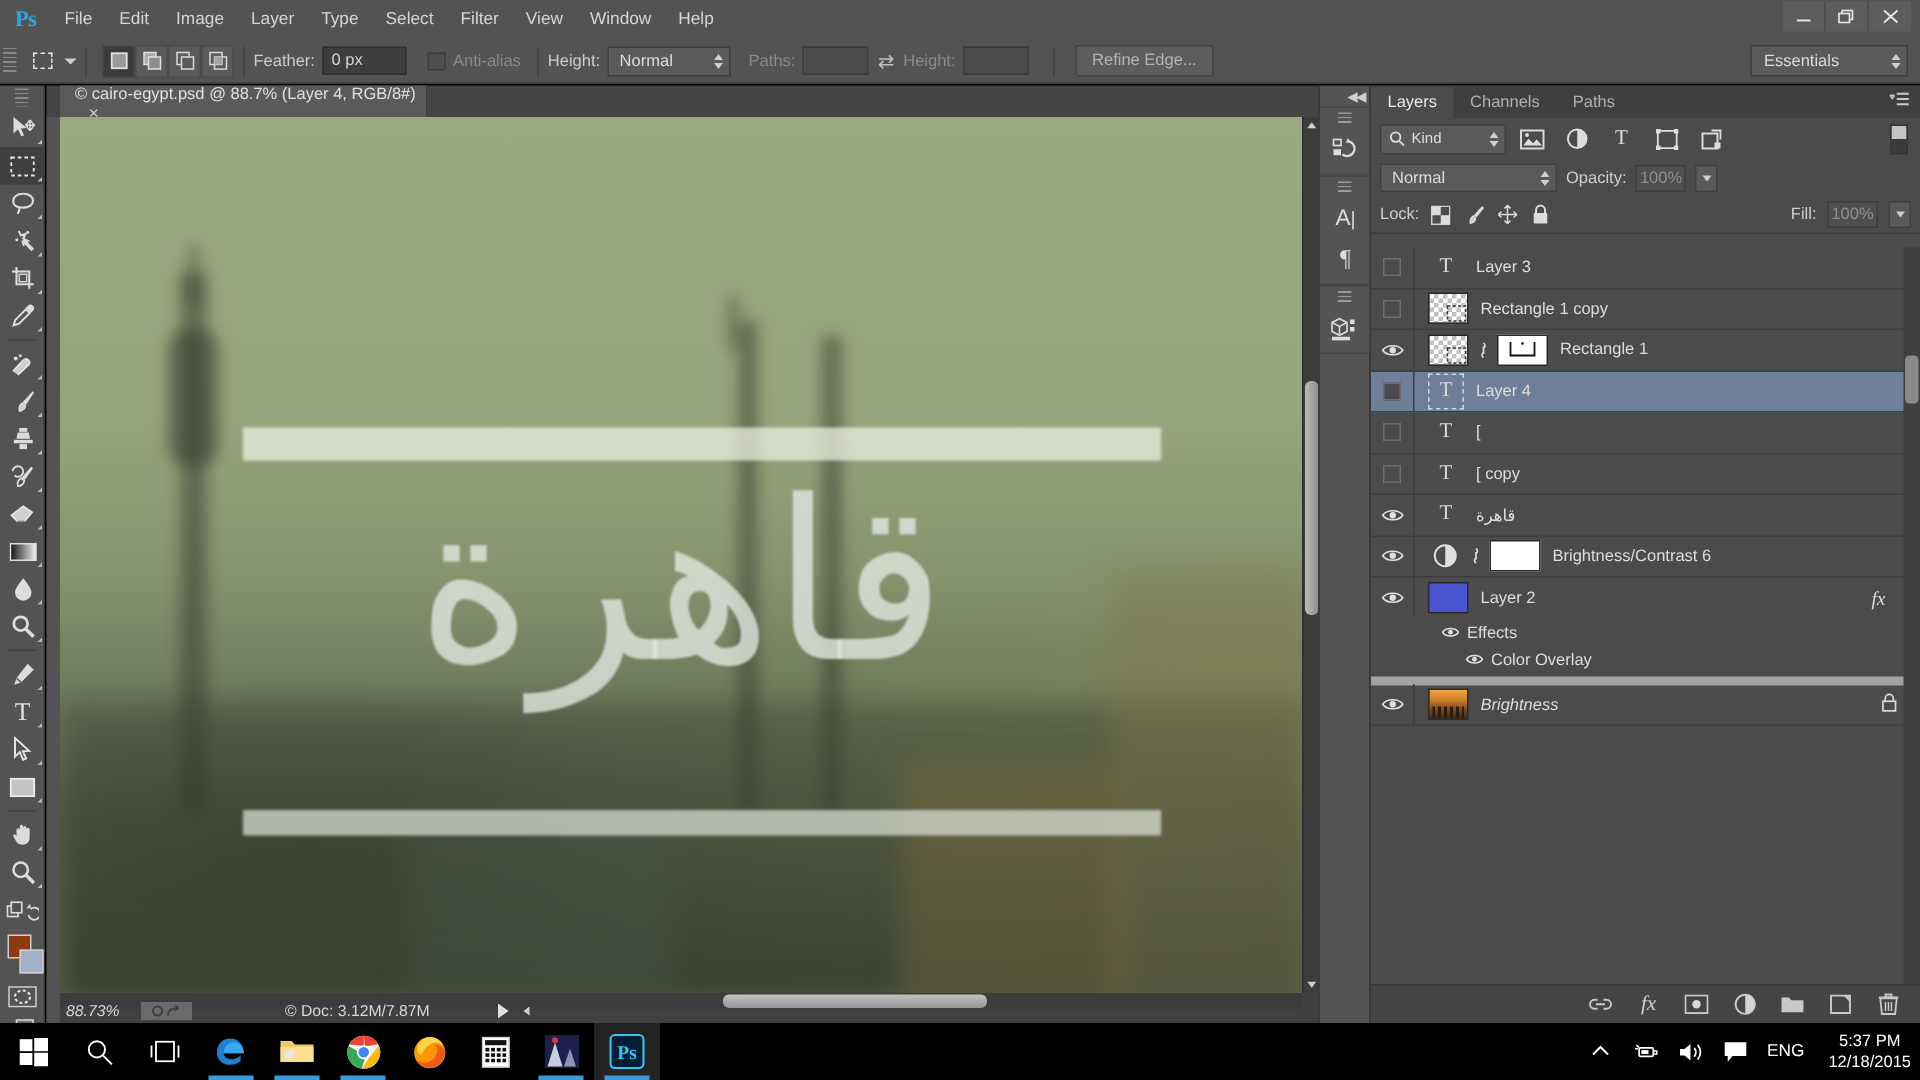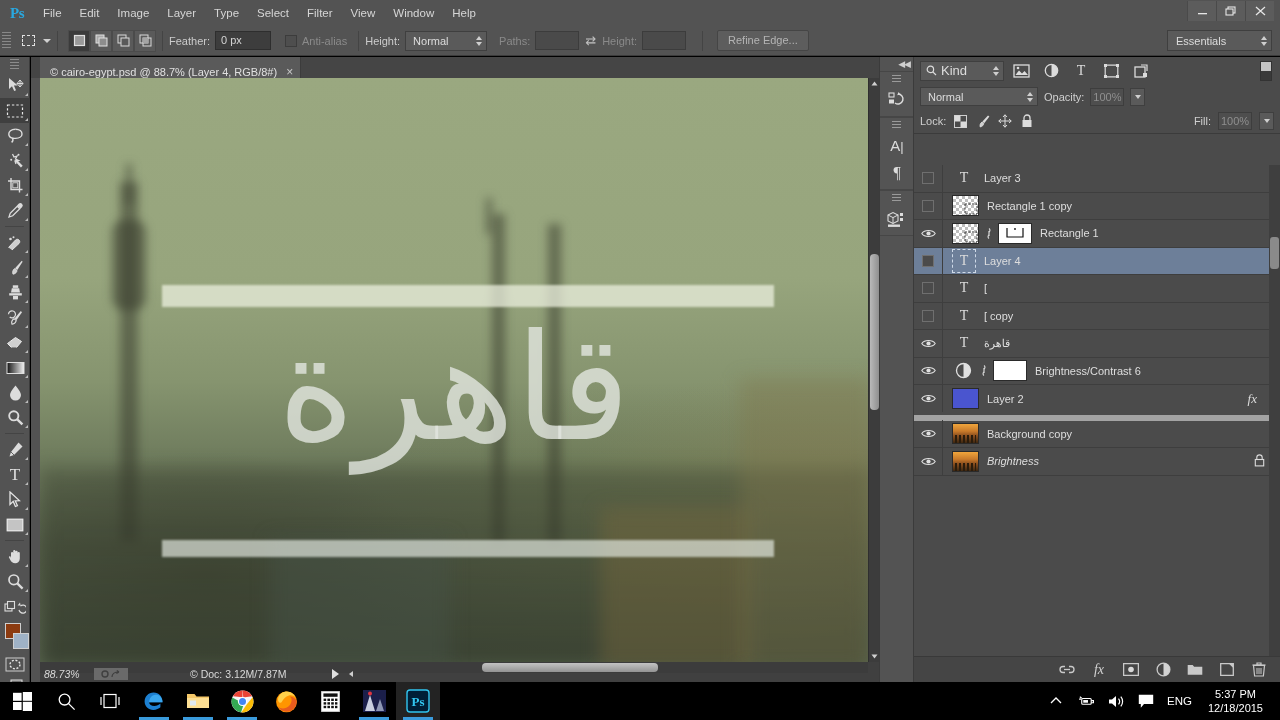--- a/index.html
+++ b/index.html
@@ -100,23 +100,24 @@
   .fgbg { position:relative; width:30px; height:32px; margin-top:2px; }
   .fg-sw { position:absolute; left:5px; top:2px; width:16px; height:16px; background:#8c3b10; border:1px solid #cfcfcf; }
   .bg-sw { position:absolute; left:13px; top:12px; width:16px; height:16px; background:#9fb2c6; border:1px solid #cfcfcf; }
   .qmask { width:30px;height:22px; display:flex;align-items:center;justify-content:center;}
 
   
   .doctab-bar {
     position:absolute; left:31px; top:57px; width:848px; height:21px; background:#454545;
   }
   .doctab {
-    display:inline-flex; align-items:flex-end; height:21px; background:#5a5a5a;
+    display:inline-flex; align-items:flex-start; height:21px; background:#5a5a5a;
     padding: 0 7px 0 10px; font-size:11px; color:#e0e0e0; margin-left: 9px;
     border-right:1px solid #3c3c3c;
+    flex-direction:column;
   }
   .doctab .x { margin-left:9px; color:#c8c8c8; font-size:12px; line-height:1;}
 
   
   .canvas-area {
     position:absolute; left:31px; top:78px; width:848px; height:604px;
     background:#404040; overflow:hidden;
   }
   .ruler-l { position:absolute; left:0; top:0; width:9px; height:604px; background:#535353;}
   .image-wrap {
@@ -188,21 +189,21 @@
     position:absolute; left:913px; top:57px; width:367px; height:625px; background:#4b4b4b;
     border-left:1px solid #3b3b3b;
   }
   .lp-tabs { height:22px; background:#3f3f3f; display:flex; align-items:flex-end; }
   .lp-tab { height:21px; line-height:21px; padding:0 11px; font-size:11px; color:#b0b0b0; }
   .lp-tab.active { background:#4b4b4b; color:#e8e8e8; }
   .lp-menu { margin-left:auto; padding:0 7px 3px 0; color:#c6c6c6; font-size:11px; }
   .lp-filter { height:27px; display:flex; align-items:center; padding:0 6px; gap:4px; background:#4b4b4b;}
   .kind-sel {
     width:84px; height:20px; background:#5a5a5a; border:1px solid #3f3f3f;
-    display:flex; align-items:center; padding:0 4px 0 5px; font-size:13px; color:#ddd; gap:4px;
+    display:flex; align-items:center; padding:0 4px 0 5px; font-size:10px; color:#ddd; gap:4px;
   }
   .filt-icon { width:26px; height:20px; display:flex; align-items:center; justify-content:center; }
   .filt-toggle { width:12px; height:20px; margin-left:auto; margin-right:2px;
     background:linear-gradient(to bottom,#c4c4c4 0 50%, #3a3a3a 50% 100%); border:1px solid #333; }
   .lp-blend { height:25px; display:flex; align-items:center; padding:0 6px; gap:6px; }
   .blend-sel {
     width:118px; height:19px; background:#5a5a5a; border:1px solid #3f3f3f;
     display:flex; align-items:center; padding:0 4px 0 7px; font-size:11px; color:#ddd;
   }
   .op-label { font-size:11px; color:#cfcfcf; }
@@ -259,21 +260,21 @@
   .panel-vscroll .pthumb { position:absolute; left:1px; top:72px; width:9px; height:32px; background:#8a8a8a; border-radius:3px; }
 
   
   .taskbar {
     position:absolute; left:0; bottom:0; width:1280px; height:38px; background:#000;
     display:flex; align-items:center;
   }
   .tb-item { width:44px; height:38px; display:flex; align-items:center; justify-content:center; position:relative; }
   .tb-item.active { background:#232323; }
   .tb-item.running::after { content:""; position:absolute; bottom:0; left:7px; right:7px; height:3px; background:#3a9bdc; }
-  .tray { margin-left:auto; display:flex; align-items:center; gap:12px; padding-right:17px; color:#fff; }
+  .tray { margin-left:auto; display:flex; align-items:center; gap:12px; padding-right:6px; color:#fff; }
   .tray-ic { width:18px; height:18px; display:flex; align-items:center; justify-content:center; color:#fff; }
   .clock { text-align:center; font-size:11px; color:#fff; line-height:14px; padding-left:4px; }
   svg { shape-rendering: geometricPrecision; }
 </style>
 </head>
 <body>
 
 <div id="app">
 
   <div class="menubar">
@@ -644,20 +645,31 @@
           <rect x="14" y="3" width="3" height="3" fill="#dcdcdc"></rect>
             <rect x="14" y="8" width="3" height="3" fill="#dcdcdc"></rect>
           <rect x="2" y="14.5" width="12" height="2.4" fill="#dcdcdc"></rect>
         </svg>
       </div>
     </div>
   </div>
 
   <div class="layerspanel">
 
+    <div class="lp-tabs">
+      <div class="lp-tab active">Layers</div>
+      <div class="lp-tab">Channels</div>
+      <div class="lp-tab">Paths</div>
+      <div class="lp-menu">
+        <svg width="14" height="12" viewBox="0 0 14 12">
+            <path d="M1 2.5 h3 M1 2.5 l1.5 2 L4 2.5" fill="none" stroke="#c8c8c8" stroke-width="1.1"></path>
+            <path d="M5.5 1.5 h8 M5.5 5 h8 M5.5 8.5 h8" stroke="#c8c8c8" stroke-width="1.2"></path>
+          </svg>
+      </div>
+    </div>
 
     <div class="lp-filter">
       <div class="kind-sel">
         <svg width="11" height="11" viewBox="0 0 11 11">
             <circle cx="4.4" cy="4.4" r="3.2" fill="none" stroke="#dcdcdc" stroke-width="1.2"></circle>
             <path d="M6.8 6.9 L10 10" stroke="#dcdcdc" stroke-width="1.3"></path>
           </svg>
         <span>Kind</span>
         <span class="sel-arrows">
             <i class="ar-up"></i>
@@ -877,34 +889,40 @@
                 <path d="M0.8 5.5 C3.5 1.5 11.5 1.5 14.2 5.5 C11.5 9.5 3.5 9.5 0.8 5.5 z" fill="none" stroke="#e0e0e0" stroke-width="1.1"></path>
                 <circle cx="7.5" cy="5.5" r="2.1" fill="#e0e0e0"></circle>
               </svg>
           </div>
           <div class="thumb-cell">
               <div class="th-solid"></div>
             </div>
           <div class="lname">Layer 2</div>
           <div class="fx">fx</div>
         </div>
-      </div>
-
-      <div class="lrow">
-        <div class="eye-cell">
-          <svg width="15" height="11" viewBox="0 0 15 11">
-              <path d="M0.8 5.5 C3.5 1.5 11.5 1.5 14.2 5.5 C11.5 9.5 3.5 9.5 0.8 5.5 z" fill="none" stroke="#e0e0e0" stroke-width="1.1"></path>
-              <circle cx="7.5" cy="5.5" r="2.1" fill="#e0e0e0"></circle>
-            </svg>
-        </div>
-        <div class="thumb-cell">
-            <div class="th-img th-city"></div>
-          </div>
-        <div class="lname">Background copy</div>
-      </div>
+        <div class="sub-row" style="padding-left:46px">
+          <span class="eyesm">
+            <svg width="12" height="9" viewBox="0 0 12 9">
+                <path d="M0.7 4.5 C2.8 1.2 9.2 1.2 11.3 4.5 C9.2 7.8 2.8 7.8 0.7 4.5 z" fill="none" stroke="#e0e0e0" stroke-width="1"></path>
+                <circle cx="6" cy="4.5" r="1.6" fill="#e0e0e0"></circle>
+              </svg>
+          </span>
+          <span>Effects</span>
+        </div>
+        <div class="sub-row" style="padding-left:62px">
+          <span class="eyesm">
+            <svg width="12" height="9" viewBox="0 0 12 9">
+                <path d="M0.7 4.5 C2.8 1.2 9.2 1.2 11.3 4.5 C9.2 7.8 2.8 7.8 0.7 4.5 z" fill="none" stroke="#e0e0e0" stroke-width="1"></path>
+                <circle cx="6" cy="4.5" r="1.6" fill="#e0e0e0"></circle>
+              </svg>
+          </span>
+          <span>Color Overlay</span>
+        </div>
+      </div>
+
 
       <div class="lrow">
         <div class="eye-cell">
           <svg width="15" height="11" viewBox="0 0 15 11">
               <path d="M0.8 5.5 C3.5 1.5 11.5 1.5 14.2 5.5 C11.5 9.5 3.5 9.5 0.8 5.5 z" fill="none" stroke="#e0e0e0" stroke-width="1.1"></path>
               <circle cx="7.5" cy="5.5" r="2.1" fill="#e0e0e0"></circle>
             </svg>
         </div>
         <div class="thumb-cell">
             <div class="th-img th-city"></div>

